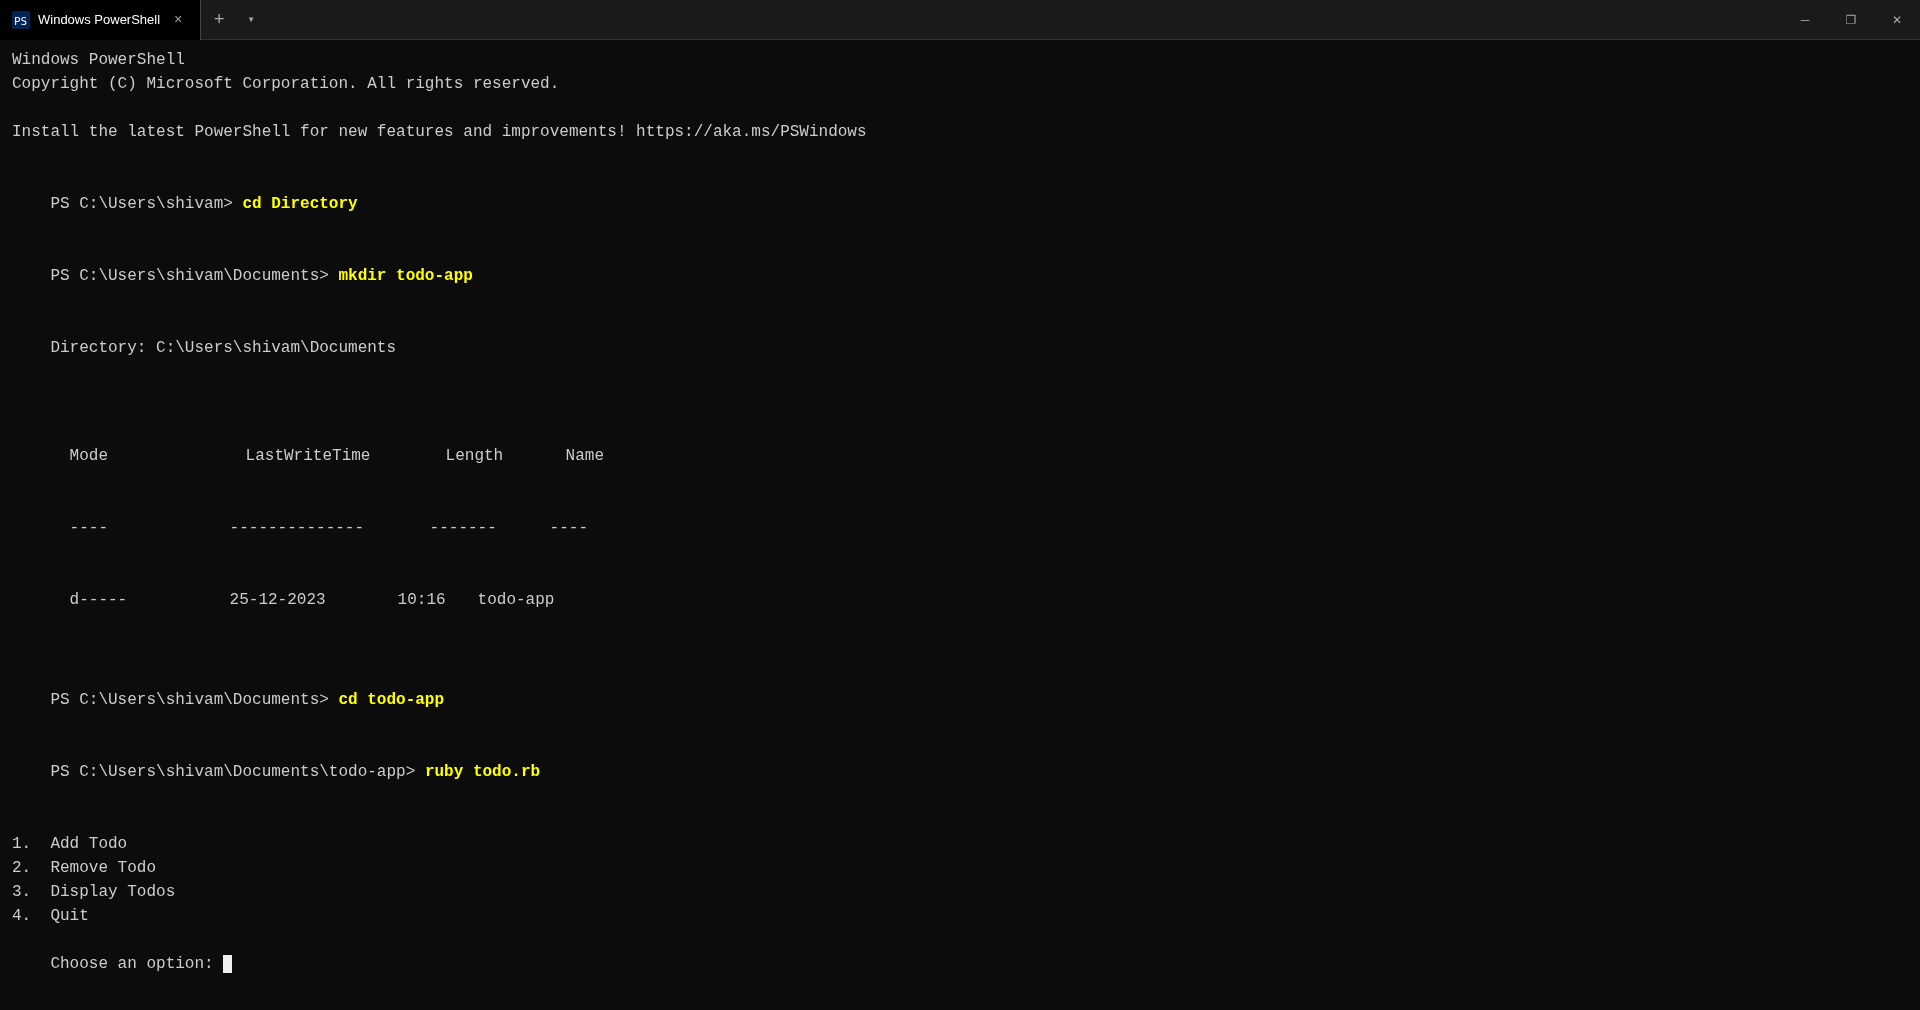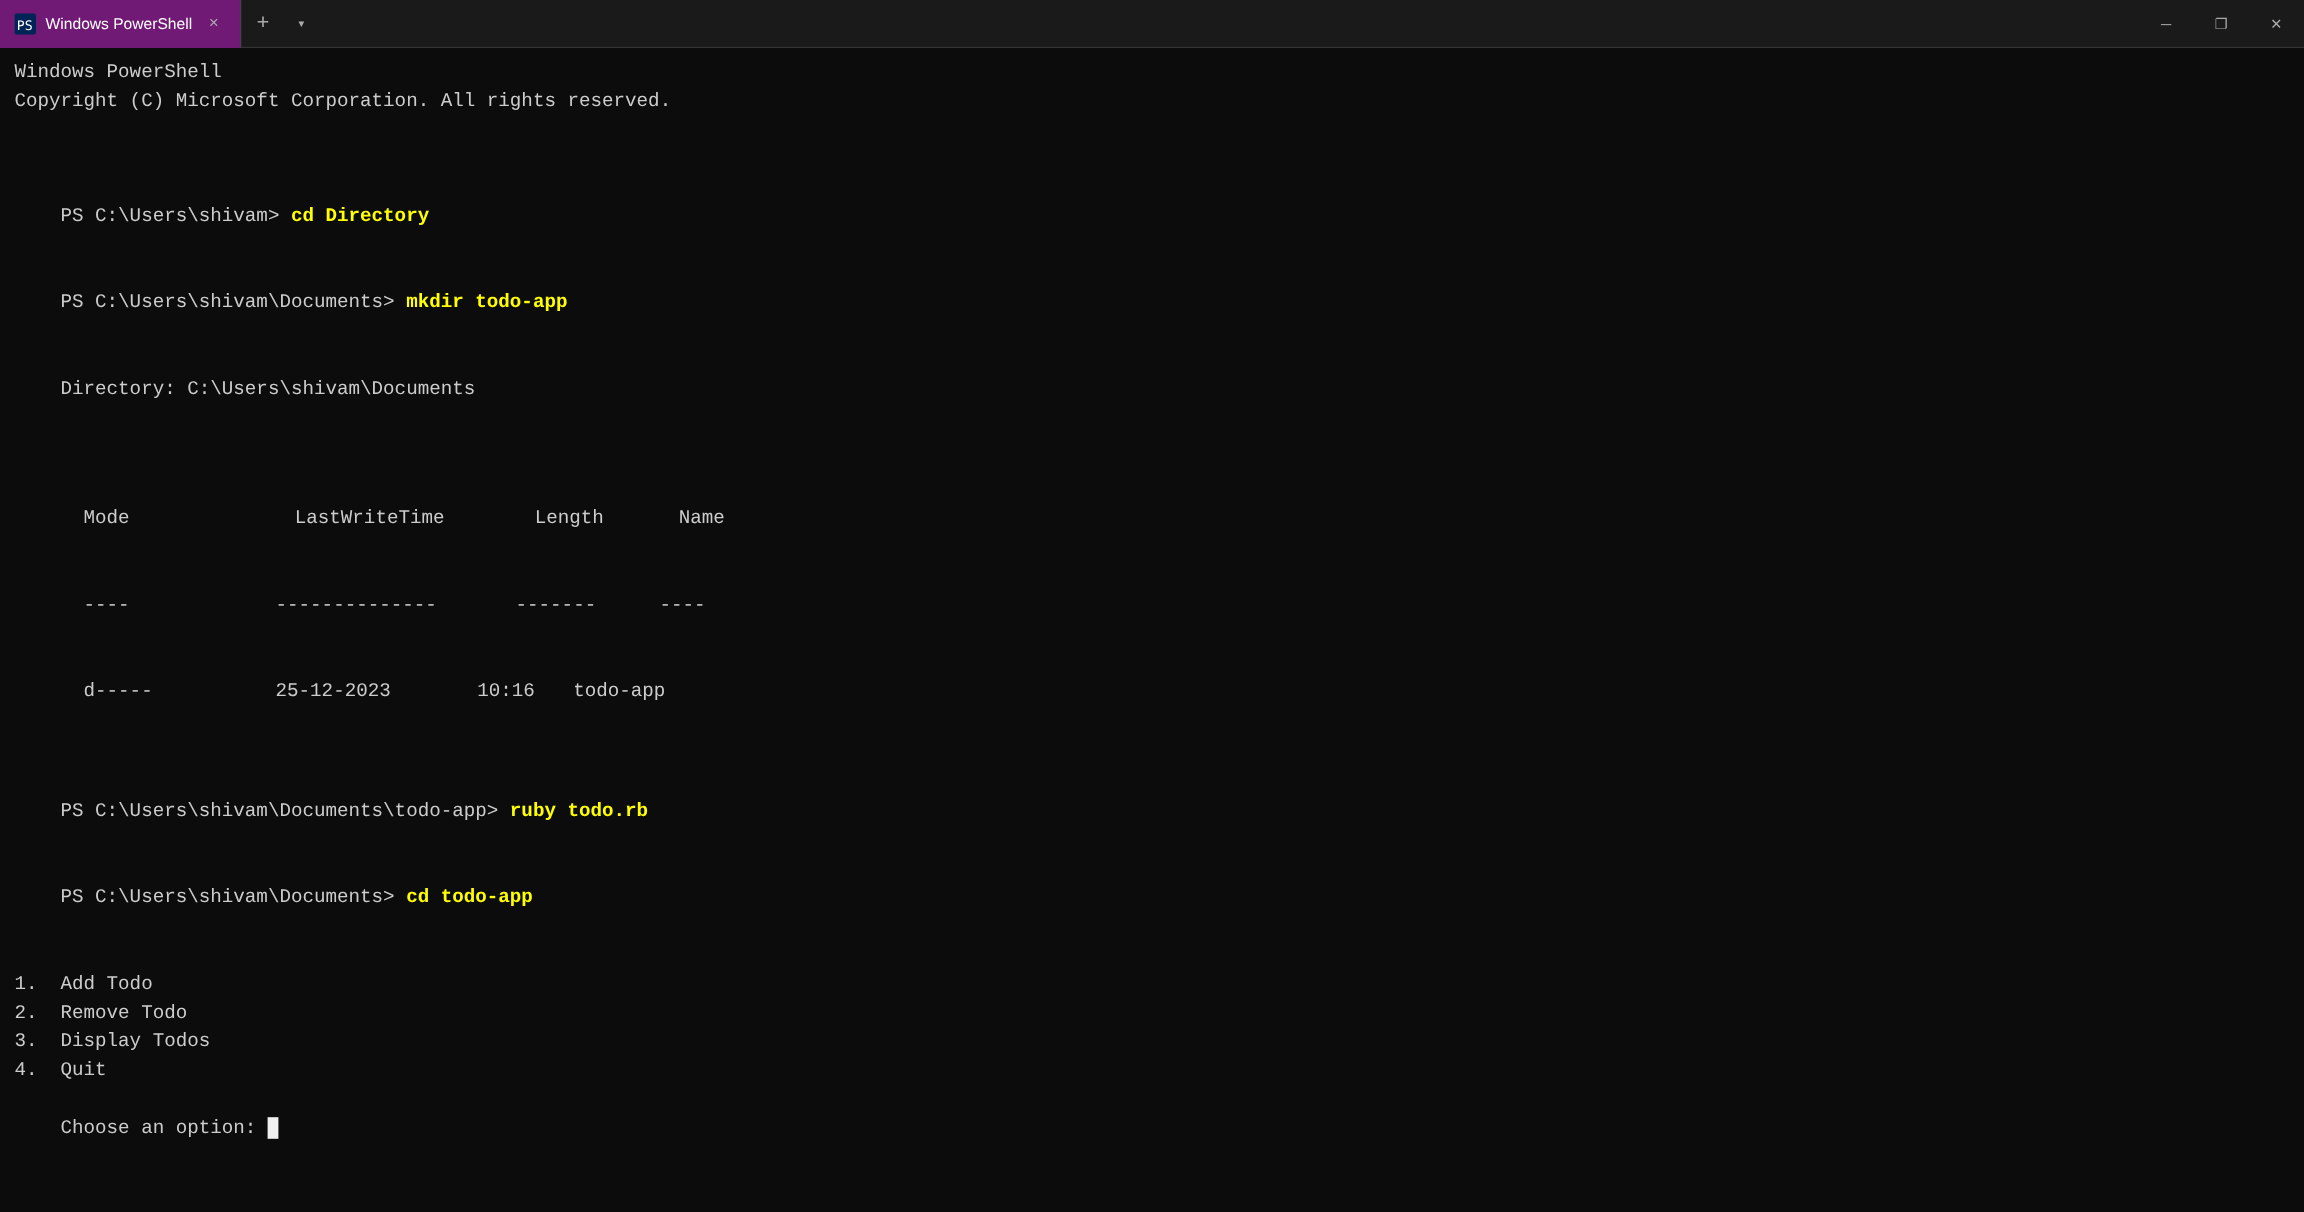--- a/index.html
+++ b/index.html
@@ -23,21 +23,21 @@
       align-items: center;
       background: #1a1a1a;
       height: 40px;
       padding: 0;
       border-bottom: 1px solid #333;
     }
 
     .tab {
       display: flex;
       align-items: center;
-      background: #701a75;
+      background: #000000;
       height: 40px;
       padding: 0 12px;
       gap: 8px;
       min-width: 180px;
       border-right: 1px solid #444;
     }
 
     .tab-icon {
       width: 18px;
       height: 18px;
@@ -176,20 +176,21 @@
     <div class="win-btn">─</div>
     <div class="win-btn">❐</div>
     <div class="win-btn close">✕</div>
   </div>
 </div>
 
 <div class="terminal-body">
   <div class="line">Windows PowerShell</div>
   <div class="line">Copyright (C) Microsoft Corporation. All rights reserved.</div>
   <div class="blank"></div>
+  <div class="line"><span>Install the latest PowerShell for new features and improvements! https://aka.ms/PSWindows</span></div>
   <div class="blank"></div>
   <div class="line">
     <span class="path-prompt">PS C:\Users\shivam&gt; </span><span class="cmd-highlight">cd Directory</span>
   </div>
   <div class="line">
     <span class="path-prompt">PS C:\Users\shivam\Documents&gt; </span><span class="cmd-highlight">mkdir todo-app</span>
   </div>
   <div class="blank"></div>
   <div class="line">    Directory: C:\Users\shivam\Documents</div>
   <div class="blank"></div>
@@ -199,24 +200,24 @@
     </div>
     <div class="line">
       <span style="display:inline-block;width:160px;">----</span><span style="display:inline-block;width:200px;">--------------</span><span style="display:inline-block;width:120px;">-------</span><span>----</span>
     </div>
     <div class="line">
       <span style="display:inline-block;width:160px;">d-----</span><span style="display:inline-block;width:120px;">25-12-2023</span><span style="display:inline-block;width:80px;margin-left:48px;">10:16</span><span>todo-app</span>
     </div>
   </div>
   <div class="blank"></div>
   <div class="line">
+    <span class="path-prompt">PS C:\Users\shivam\Documents&gt; </span><span class="cmd-highlight">cd todo-app</span>
+  </div>
+  <div class="line">
     <span class="path-prompt">PS C:\Users\shivam\Documents\todo-app&gt; </span><span class="cmd-highlight">ruby todo.rb</span>
-  </div>
-  <div class="line">
-    <span class="path-prompt">PS C:\Users\shivam\Documents&gt; </span><span class="cmd-highlight">cd todo-app</span>
   </div>
   <div class="blank"></div>
   <div class="line">1.  Add Todo</div>
   <div class="line">2.  Remove Todo</div>
   <div class="line">3.  Display Todos</div>
   <div class="line">4.  Quit</div>
   <div class="line">
     <span>Choose an option: </span><span class="cursor"></span>
   </div>
 </div>

